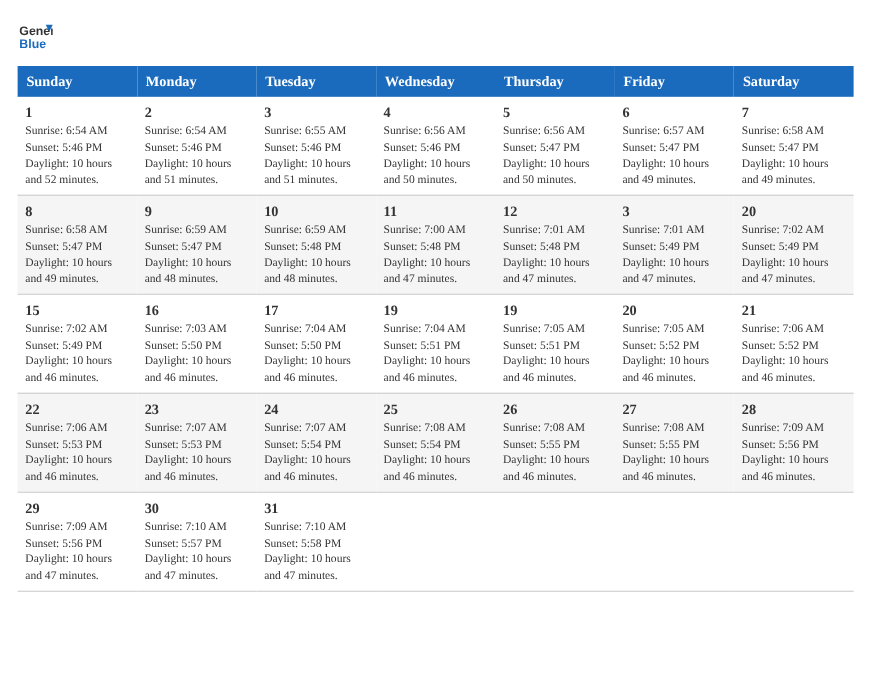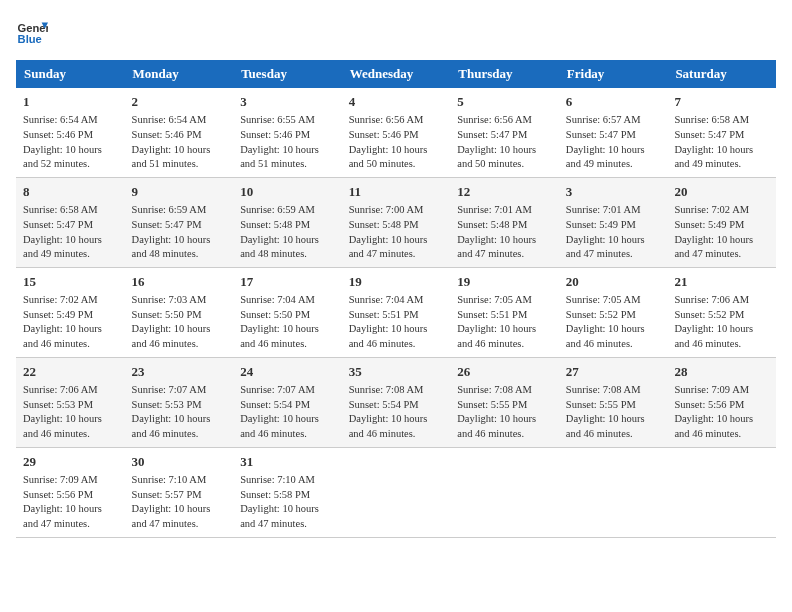--- a/index.html
+++ b/index.html
@@ -304,21 +304,21 @@
       </td>
         <td>
         <span class="day-num">24</span>
         <div class="day-info">
           Sunrise: 7:07 AM<br>
           Sunset: 5:54 PM<br>
           Daylight: 10 hours and 46 minutes.
         </div>
       </td>
         <td>
-        <span class="day-num">35</span>
+        <span class="day-num">25</span>
         <div class="day-info">
           Sunrise: 7:08 AM<br>
           Sunset: 5:54 PM<br>
           Daylight: 10 hours and 46 minutes.
         </div>
       </td>
         <td>
         <span class="day-num">26</span>
         <div class="day-info">
           Sunrise: 7:08 AM<br>

